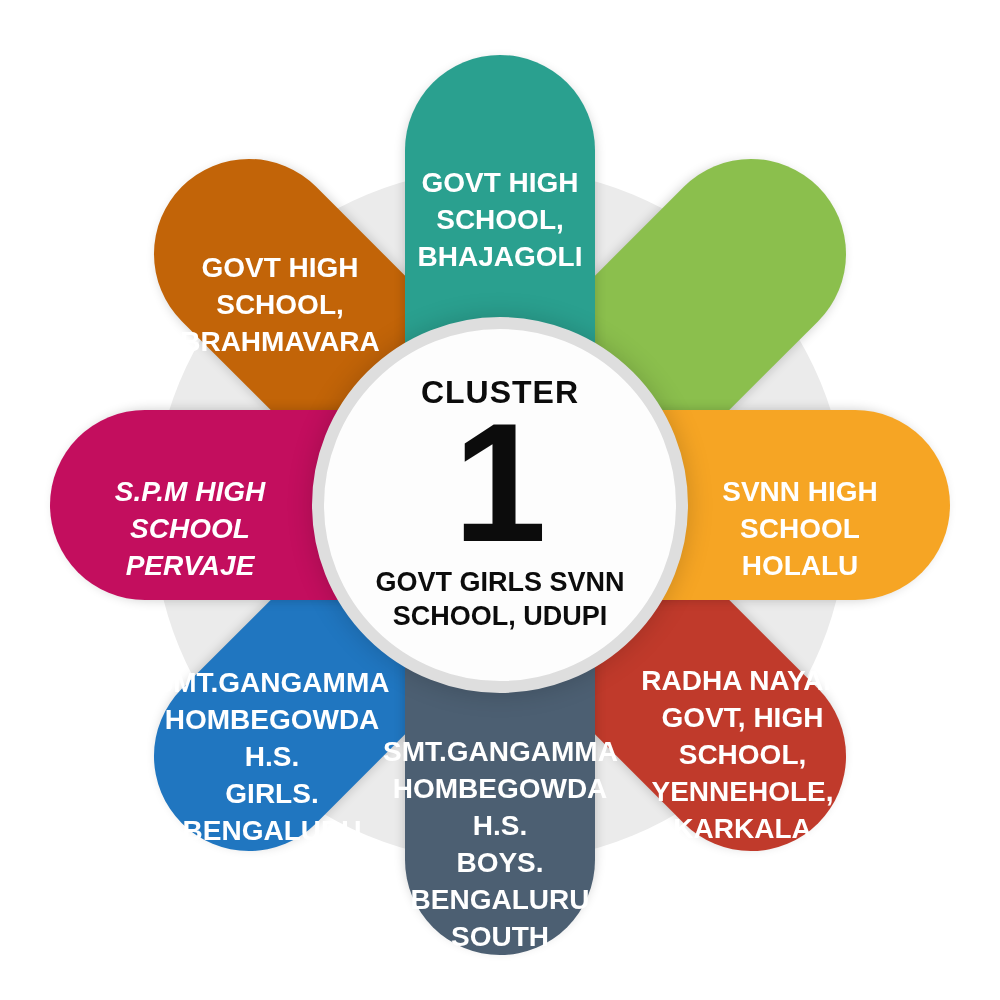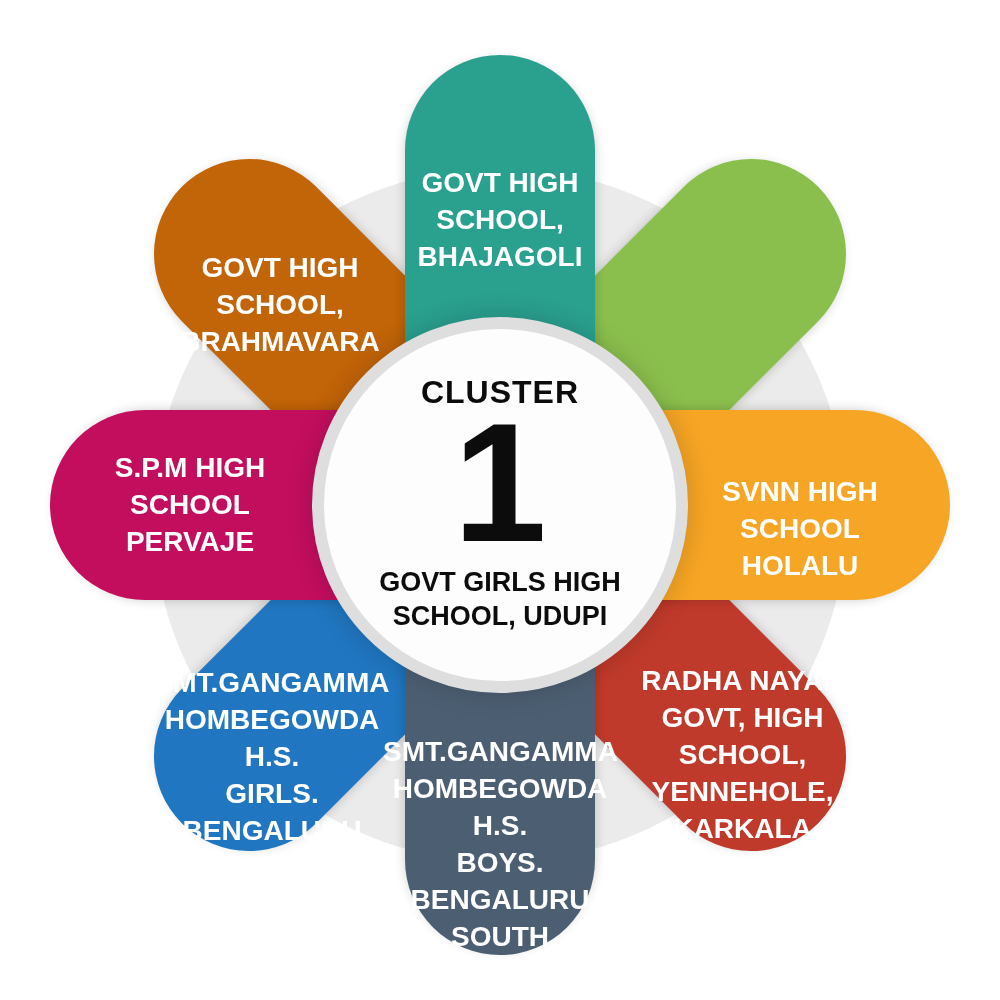--- a/index.html
+++ b/index.html
@@ -41,21 +41,21 @@
     position:absolute;z-index:4;text-align:center;
     font-size:28px;font-weight:700;line-height:1.32;
     white-space:pre-line;color:#ffffff;pointer-events:none;
   }
   .lbl-n {left:385px;top:165px;width:230px;}
   .lbl-ne{left:620px;top:238px;width:230px;}
   .lbl-e {left:665px;top:474px;width:270px;}
   .lbl-se{left:625px;top:663px;width:235px;}
   .lbl-s {left:383px;top:734px;width:234px;}
   .lbl-sw{left:152px;top:665px;width:240px;}
-  .lbl-w {left:55px; top:450px;width:270px;}
+  .lbl-w {left:55px; top:474px;width:270px;font-style:italic;}
   .lbl-nw{left:150px;top:250px;width:260px;}
 </style>
 </head>
 <body>
 
 <div class="canvas">
 
   <div class="bg-circle" style="background: rgb(235, 235, 235);"></div>
 
   <div class="petal r45" style="background: rgb(139, 191, 77);"></div>
@@ -64,21 +64,21 @@
   <div class="petal r315" style="background: rgb(194, 100, 8);"></div>
 
   <div class="petal r0" style="background: rgb(42, 160, 143);"></div>
   <div class="petal r90" style="background: rgb(246, 165, 36);"></div>
   <div class="petal r180" style="background: rgb(76, 95, 114);"></div>
   <div class="petal r270" style="background: rgb(195, 14, 94);"></div>
 
   <div class="center-circle">
     <div class="c-title">CLUSTER</div>
     <div class="c-number">1</div>
-    <div class="c-subtitle">GOVT GIRLS HIGH
+    <div class="c-subtitle">GOVT GIRLS SVNN
 SCHOOL, UDUPI</div>
   </div>
 
   <div class="label lbl-n" style="color: rgb(255, 255, 255);">GOVT HIGH
 SCHOOL,
 BHAJAGOLI</div>
   <div class="label lbl-se" style="color: rgb(255, 255, 255);">RADHA NAYAK
 GOVT, HIGH
 SCHOOL, YENNEHOLE,
 KARKALA</div>

